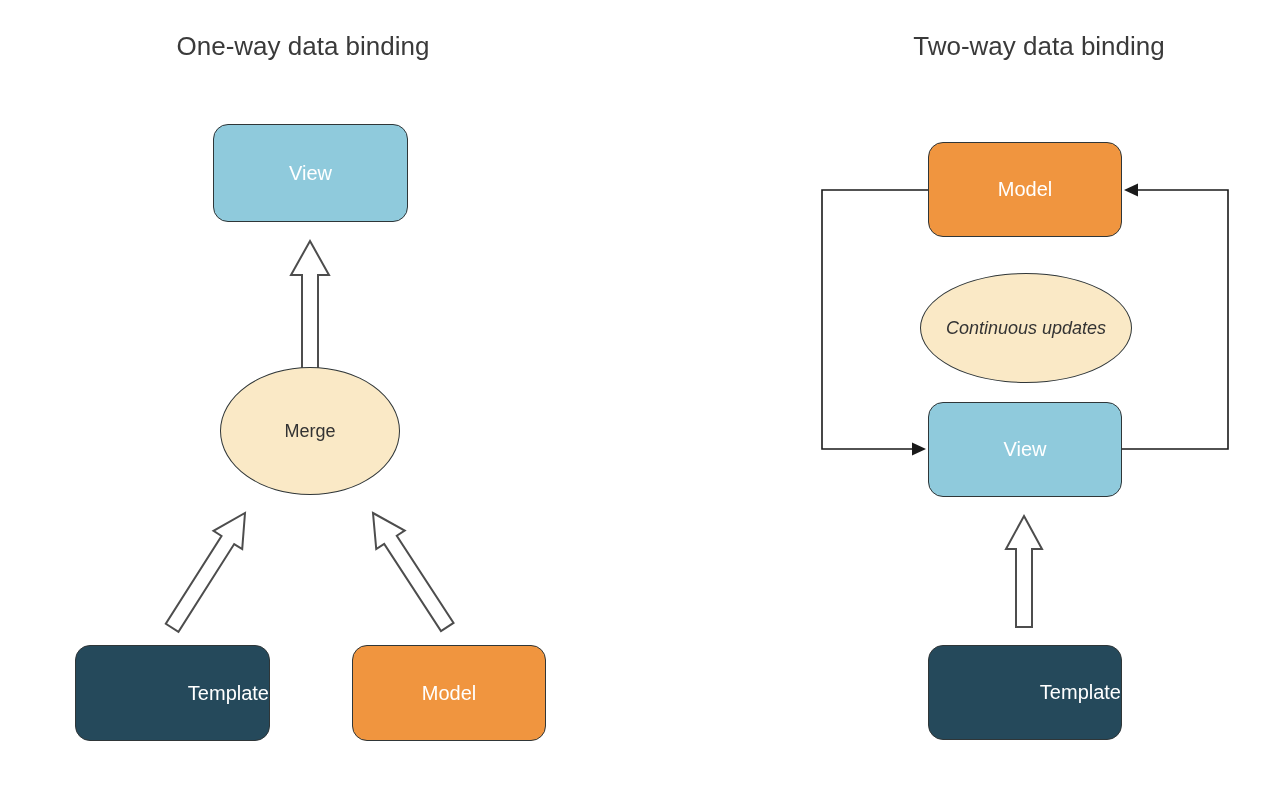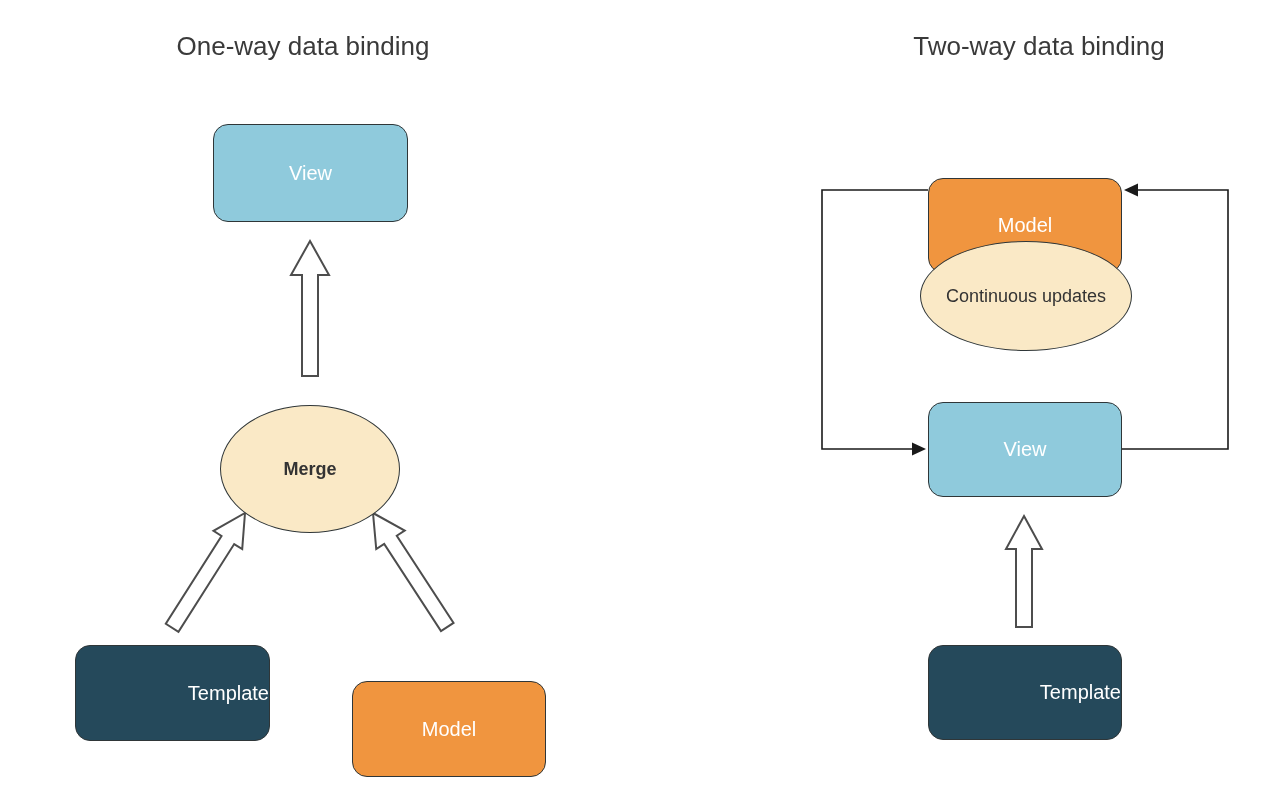--- a/index.html
+++ b/index.html
@@ -33,45 +33,45 @@
     box-sizing: border-box;
     border: 1.5px solid var(--shape-border, #2f3638);
     border-radius: 15px;
     display: flex;
     align-items: center;
     justify-content: center;
     font-size: 20px;
     color: var(--box-text, #ffffff);
   }
   .node.blue   { background: var(--blue,   #8fcadc); }
-  .node.orange { background: var(--orange, #f0953f); margin-top: 36px; }
+  .node.orange { background: var(--orange, #f0953f); }
   .node.navy   { background: var(--navy,   #25495b); justify-content: flex-end; }
 
   .ellipse {
     position: absolute;
     box-sizing: border-box;
     border: 1.5px solid var(--shape-border, #2f3638);
     border-radius: 50%;
     background: var(--cream, #fae9c6);
     display: flex;
     align-items: center;
     justify-content: center;
     font-size: 18px;
     color: var(--ellipse-text, #333333);
   }
 
   
   .l-view     { left: 213px; top: 124px; width: 195px; height: 98px; }
-  .l-merge    { left: 220px; top: 405px; width: 180px; height: 128px; font-weight: bold; }
+  .l-merge    { left: 220px; top: 367px; width: 180px; height: 128px; }
   .l-template { left: 75px;  top: 645px; width: 195px; height: 96px; }
   .l-model    { left: 352px; top: 645px; width: 194px; height: 96px; }
 
   
   .r-model    { left: 928px; top: 142px; width: 194px; height: 95px; }
-  .r-updates  { left: 920px; top: 241px; width: 212px; height: 110px; }
+  .r-updates  { left: 920px; top: 273px; width: 212px; height: 110px; font-style: italic; }
   .r-view     { left: 928px; top: 402px; width: 194px; height: 95px; }
   .r-template { left: 928px; top: 645px; width: 194px; height: 95px; }
 
   svg.overlay {
     position: absolute;
     left: 0; top: 0;
     width: 1280px;
     height: 801px;
     pointer-events: none;
   }

